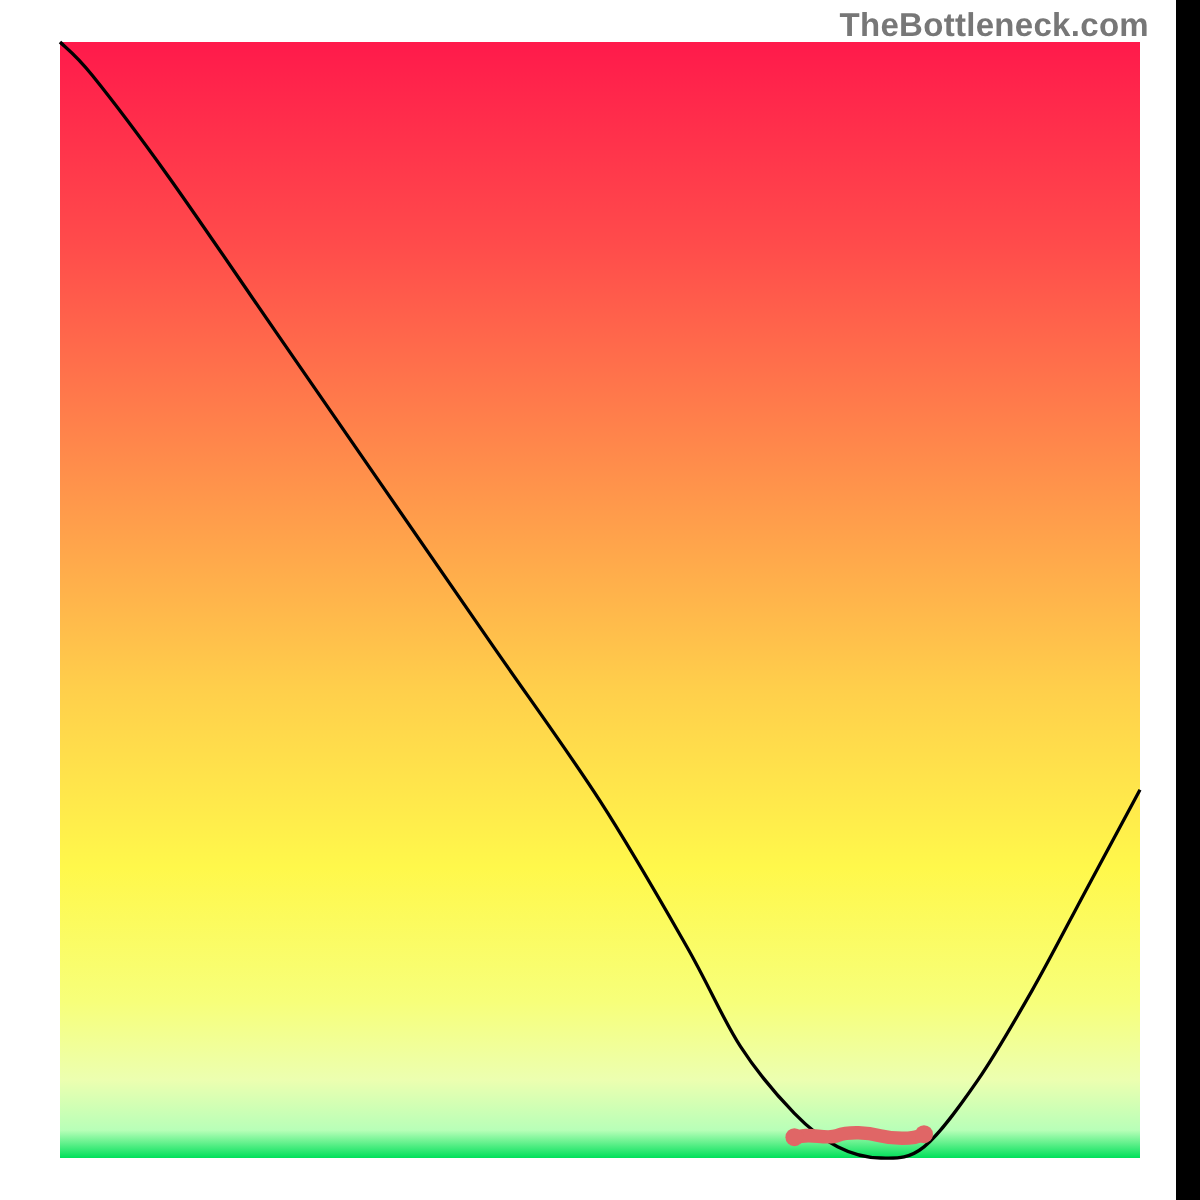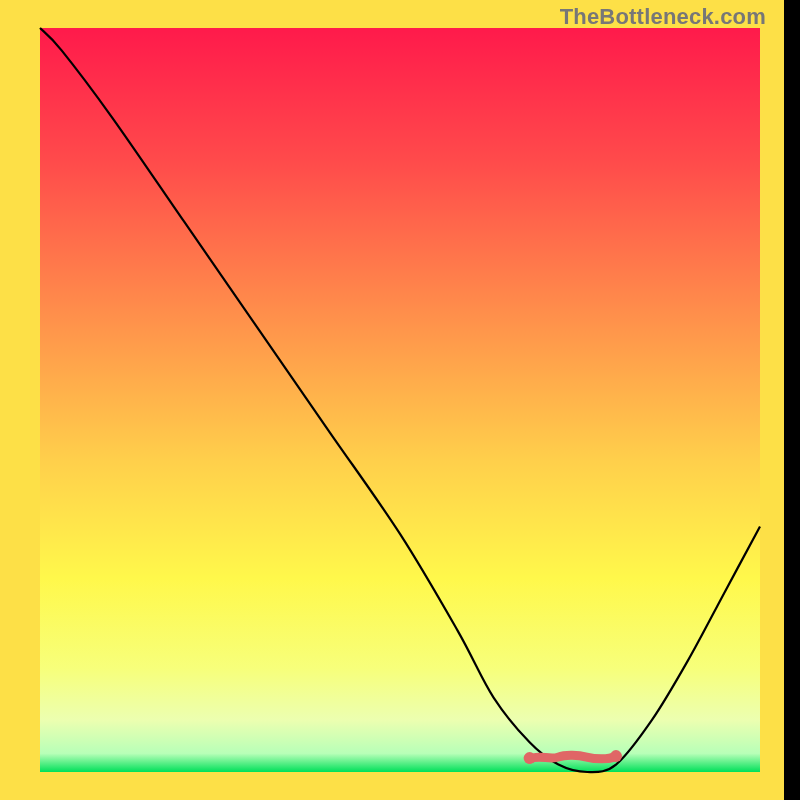--- a/index.html
+++ b/index.html
@@ -8,21 +8,21 @@
     width: 800px;
     height: 800px;
     background: #000;
     font-family: Arial, Helvetica, sans-serif;
     overflow: hidden;
   }
   .frame {
     position: relative;
     width: 784px;
     height: 800px;
-    background: #fde047;
+    background: #ffffff;
   }
   .watermark {
     position: absolute;
     top: 4px;
     right: 18px;
     color: #777;
     font-size: 22px;
     font-weight: 600;
     letter-spacing: 0.2px;
     z-index: 20;

